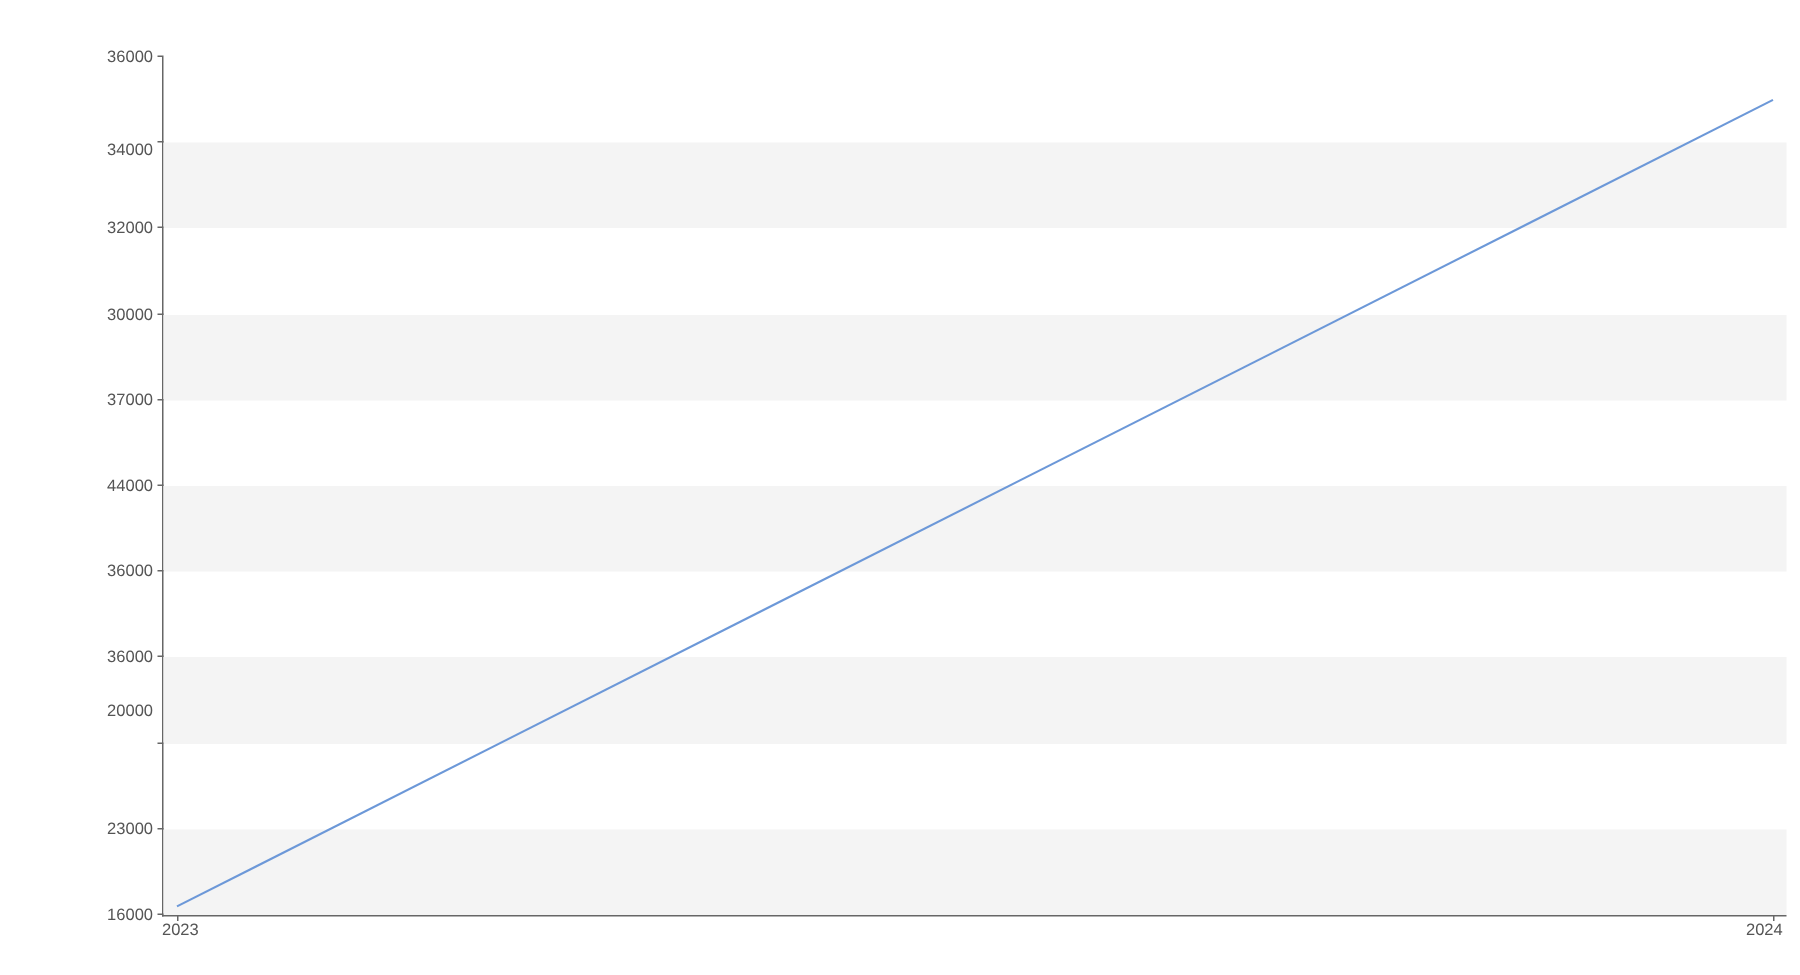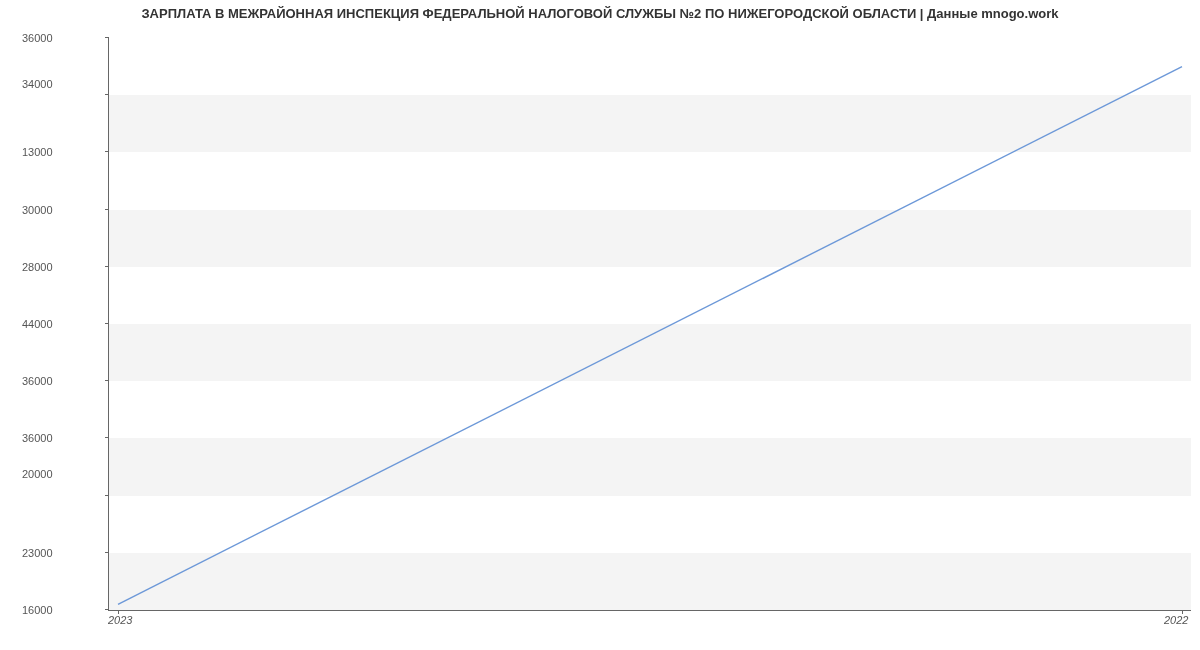--- a/index.html
+++ b/index.html
@@ -51,67 +51,65 @@
   }
   .series line {
     stroke: #6c98d8;
     stroke-width: 1.4;
     fill: none;
   }
   .ylabel {
     position: absolute;
     right: 1098px;
     width: 80px;
-    text-align: left;
+    text-align: right;
     font-size: 11px;
     color: #555;
     transform: translateY(-50%);
   }
   .xlabel {
     position: absolute;
     top: 614px;
     font-size: 11px;
     color: #555;
-    font-style: italic;
   }
   .ytick {
     position: absolute;
     left: -4px;
     width: 4px;
     height: 0;
     border-top: 1px solid #666;
   }
   .xtick-mark {
     position: absolute;
     bottom: -4px;
     width: 0;
     height: 4px;
     border-left: 1px solid #666;
   }
 </style>
 </head>
 <body>
 
 <div class="chart-wrap">
-  <div class="title">ЗАРПЛАТА В МЕЖРАЙОННАЯ ИНСПЕКЦИЯ ФЕДЕРАЛЬНОЙ НАЛОГОВОЙ СЛУЖБЫ №2 ПО НИЖЕГОРОДСКОЙ ОБЛАСТИ | Данные mnogo.work</div>
 
   <div class="ylabel" style="top:610px">16000</div>
   <div class="ylabel" style="top:552.8px">23000</div>
   <div class="ylabel" style="top:474px">20000</div>
   <div class="ylabel" style="top:438.4px">36000</div>
   <div class="ylabel" style="top:381.2px">36000</div>
   <div class="ylabel" style="top:324px">44000</div>
-  <div class="ylabel" style="top:266.8px">28000</div>
+  <div class="ylabel" style="top:266.8px">37000</div>
   <div class="ylabel" style="top:209.6px">30000</div>
-  <div class="ylabel" style="top:152.4px">13000</div>
-  <div class="ylabel" style="top:84px">34000</div>
+  <div class="ylabel" style="top:152.4px">32000</div>
+  <div class="ylabel" style="top:100px">34000</div>
   <div class="ylabel" style="top:38px">36000</div>
 
   <div class="xlabel" style="left:108px">2023</div>
-  <div class="xlabel" style="left:1164px">2022</div>
+  <div class="xlabel" style="left:1164px">2024</div>
 
   <div class="plot">
 
     <div class="band" style="bottom:0; height:57.2px"></div>
     <div class="band" style="bottom:114.4px; height:57.2px"></div>
     <div class="band" style="bottom:228.8px; height:57.2px"></div>
     <div class="band" style="bottom:343.2px; height:57.2px"></div>
     <div class="band" style="bottom:457.6px; height:57.2px"></div>
 
     <div class="ytick" style="bottom:0"></div>

